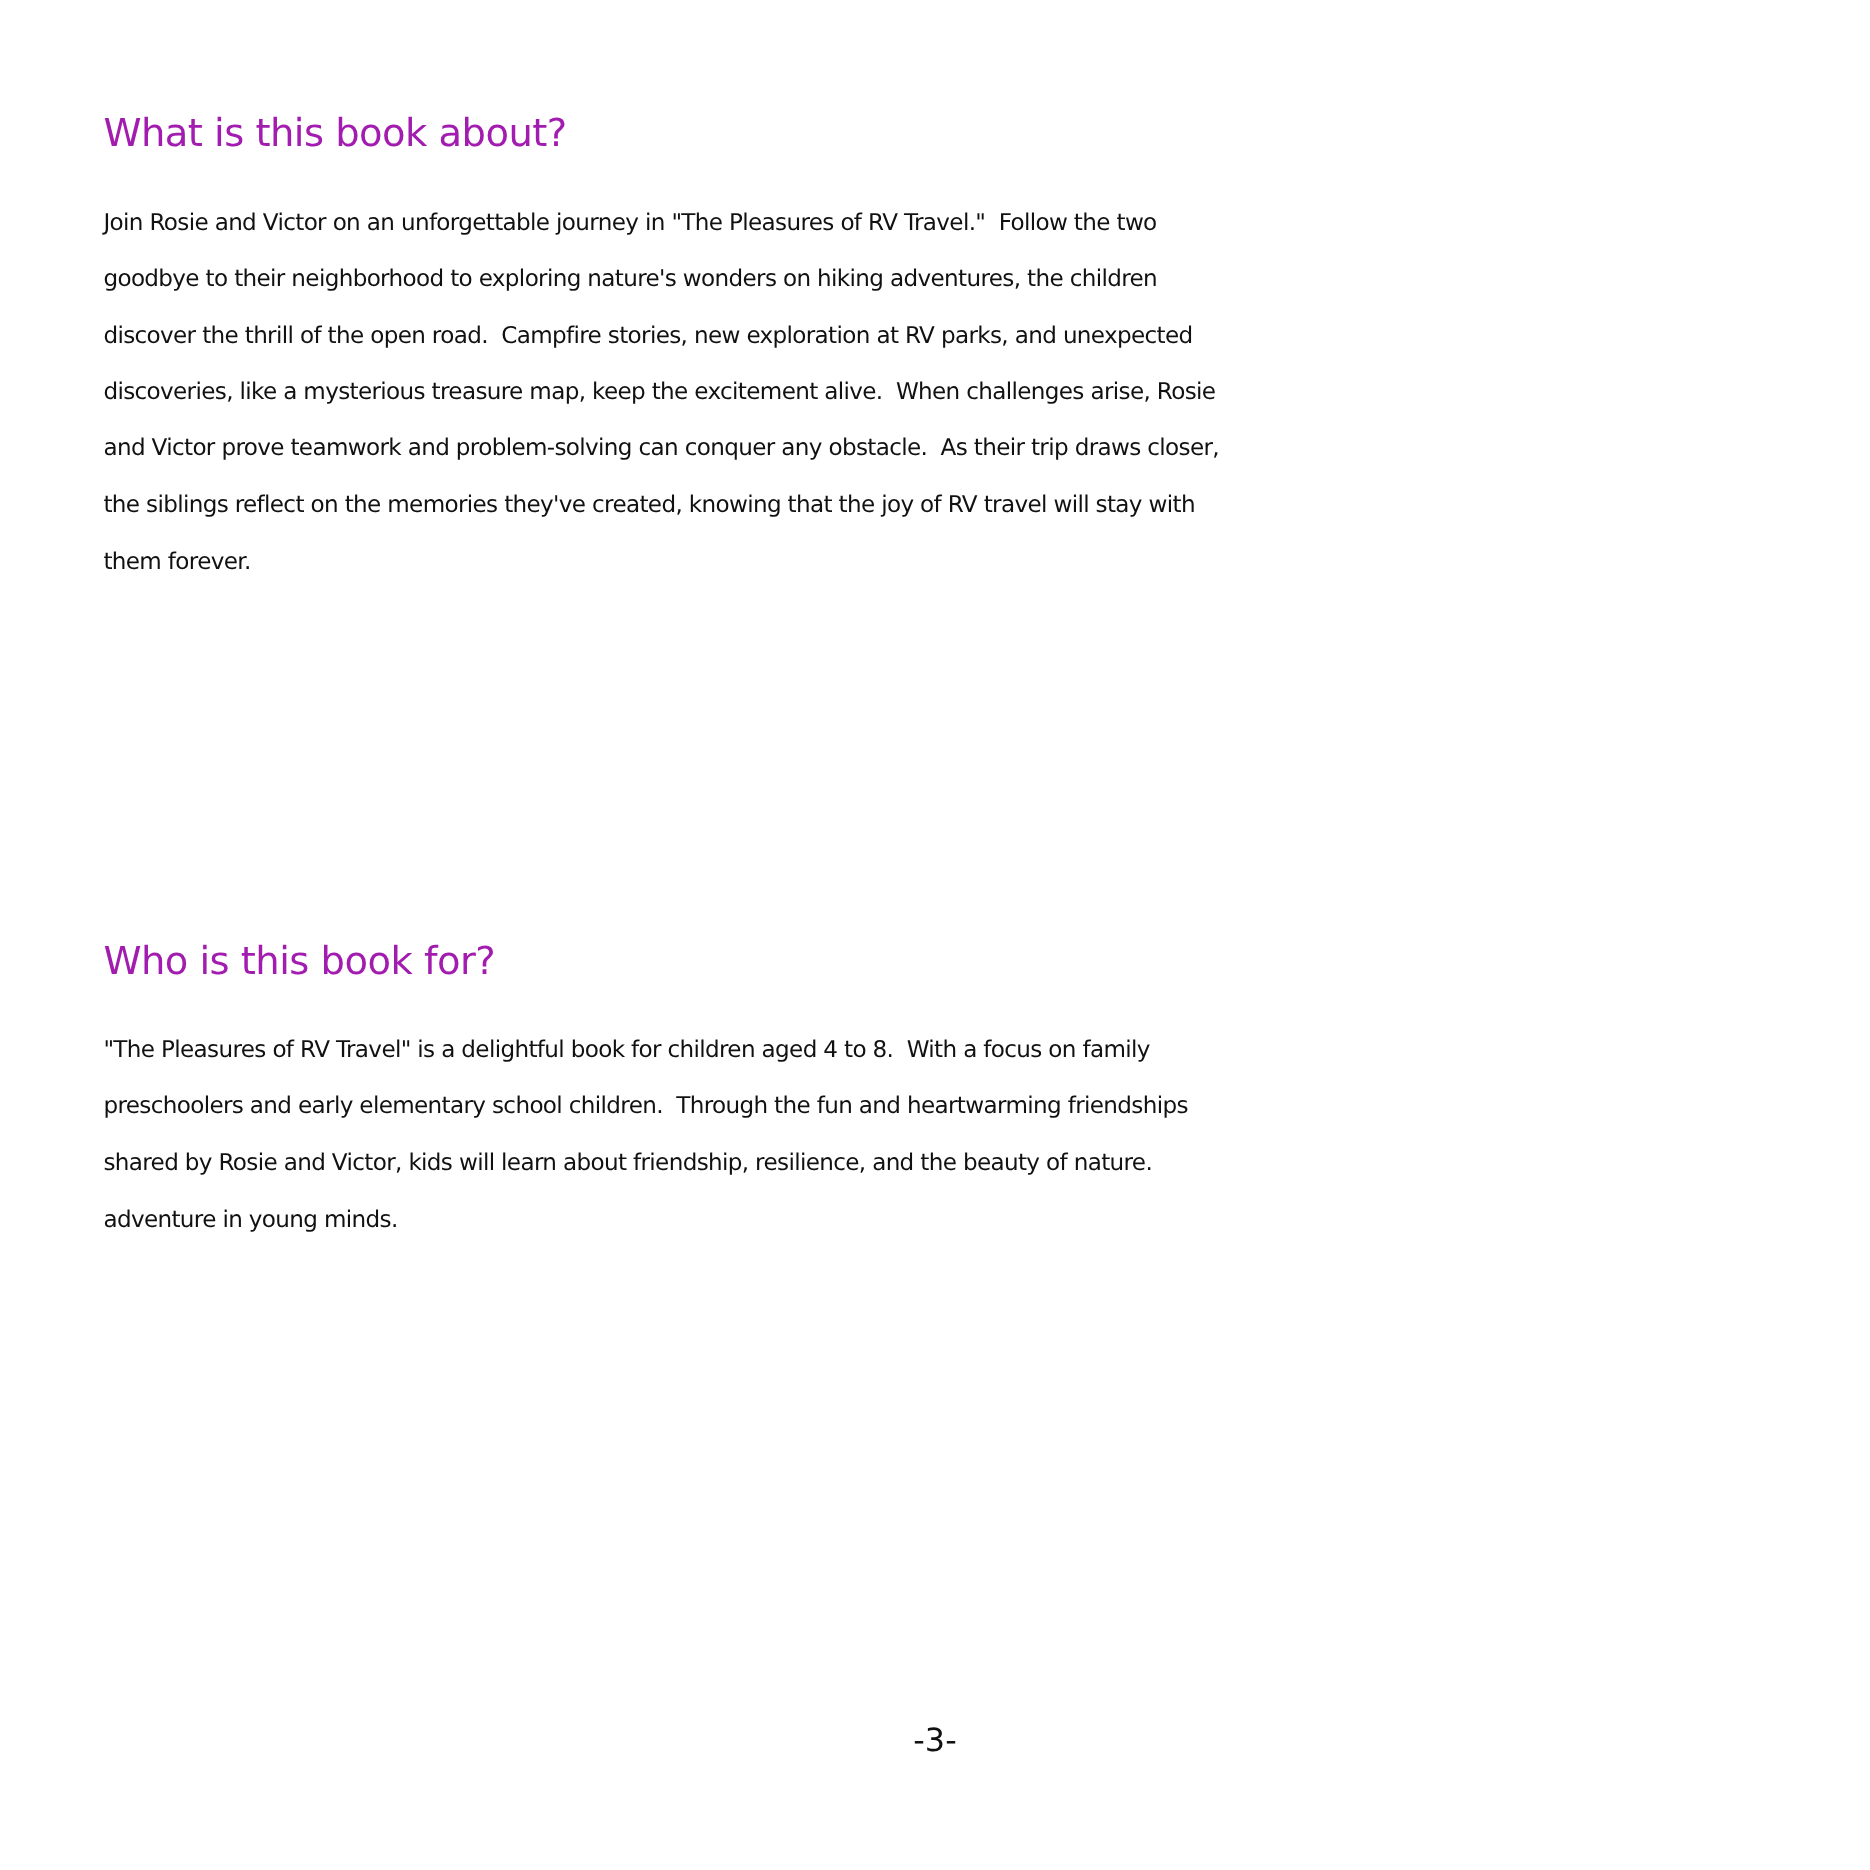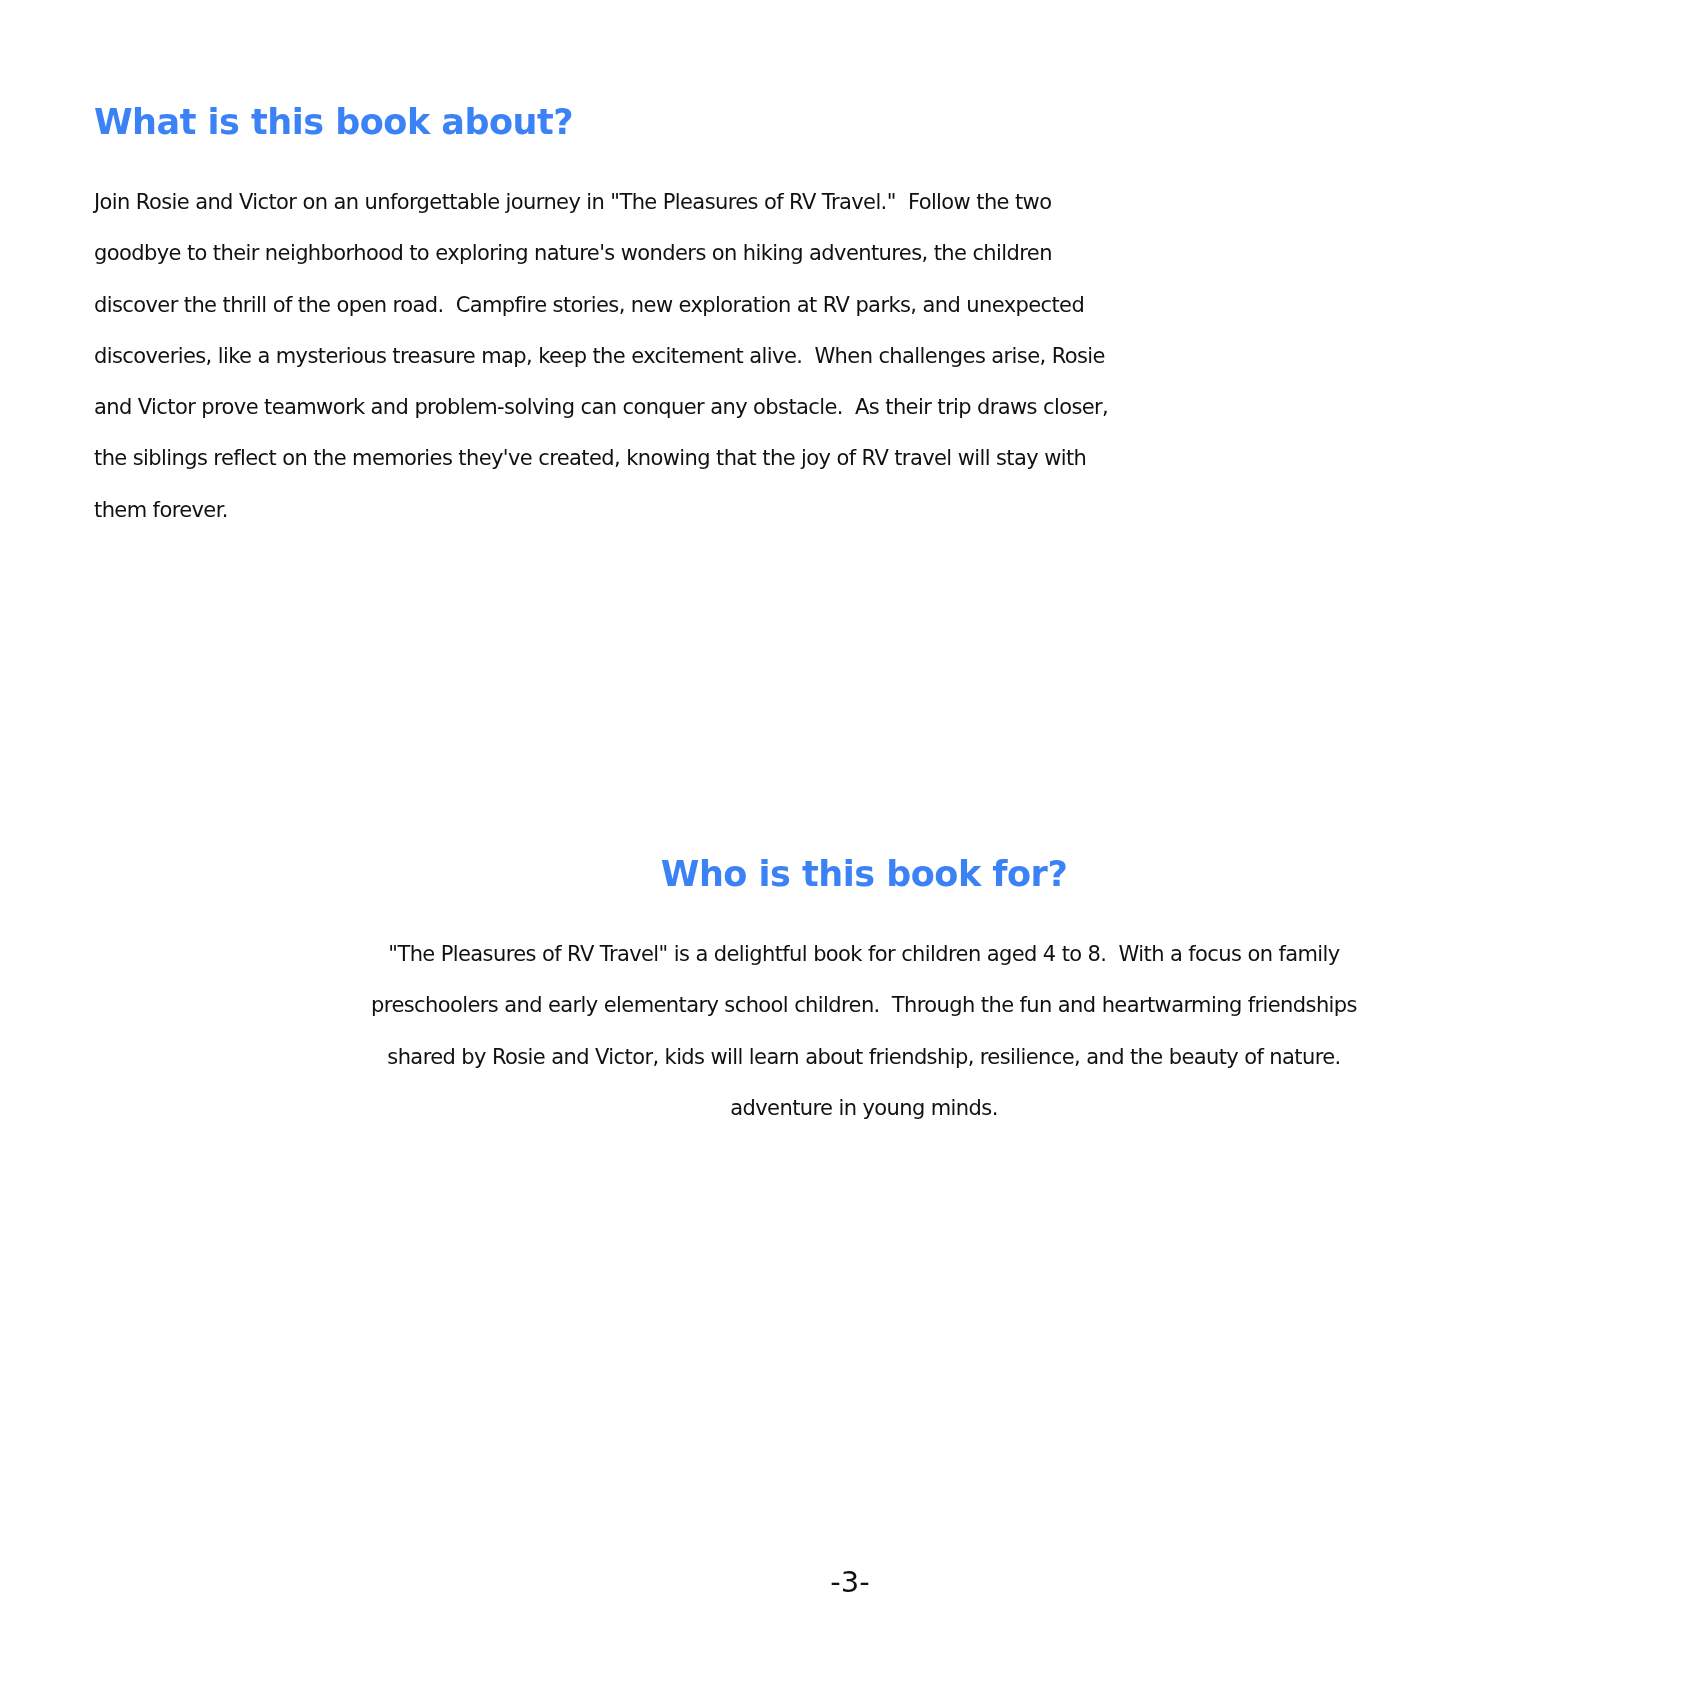--- a/index.html
+++ b/index.html
@@ -1,22 +1,22 @@
 <!DOCTYPE html>
 <html><head>
 <meta charset="utf-8">
 <style>
   html, body { margin: 0; padding: 0; background: #ffffff; }
   body { width: 1700px; height: 1700px; position: relative; overflow: hidden;
          font-family: "DejaVu Sans", "Liberation Sans", sans-serif; color: #111111; }
   .page { position: absolute; left: 0; top: 0; width: 1700px; height: 1700px; background: #fff; }
   .section { position: absolute; left: 94px; width: 1540px; }
   .sec1 { top: 95px; }
-  .sec2 { top: 847px; text-align: center; }
-  .heading { font-weight: bold; font-size: 35px; line-height: 54px; margin: 0 0 28px 0; letter-spacing: -0.5px; color: #3b82f6; }
+  .sec2 { top: 847px; }
+  .heading { font-weight: normal; font-size: 35px; line-height: 54px; margin: 0 0 28px 0; letter-spacing: -0.5px; color: #a21caf; }
   .body-text { margin: 0; font-size: 21px; line-height: 51.3px; letter-spacing: -0.6px; }
   .line { display: block; white-space: pre; }
   .page-number { position: absolute; top: 1565px; left: 0; width: 1700px; text-align: center; font-size: 29px; }
 </style>
 </head>
 <body>
 
 <div class="page">
 
   <div class="section sec1">

